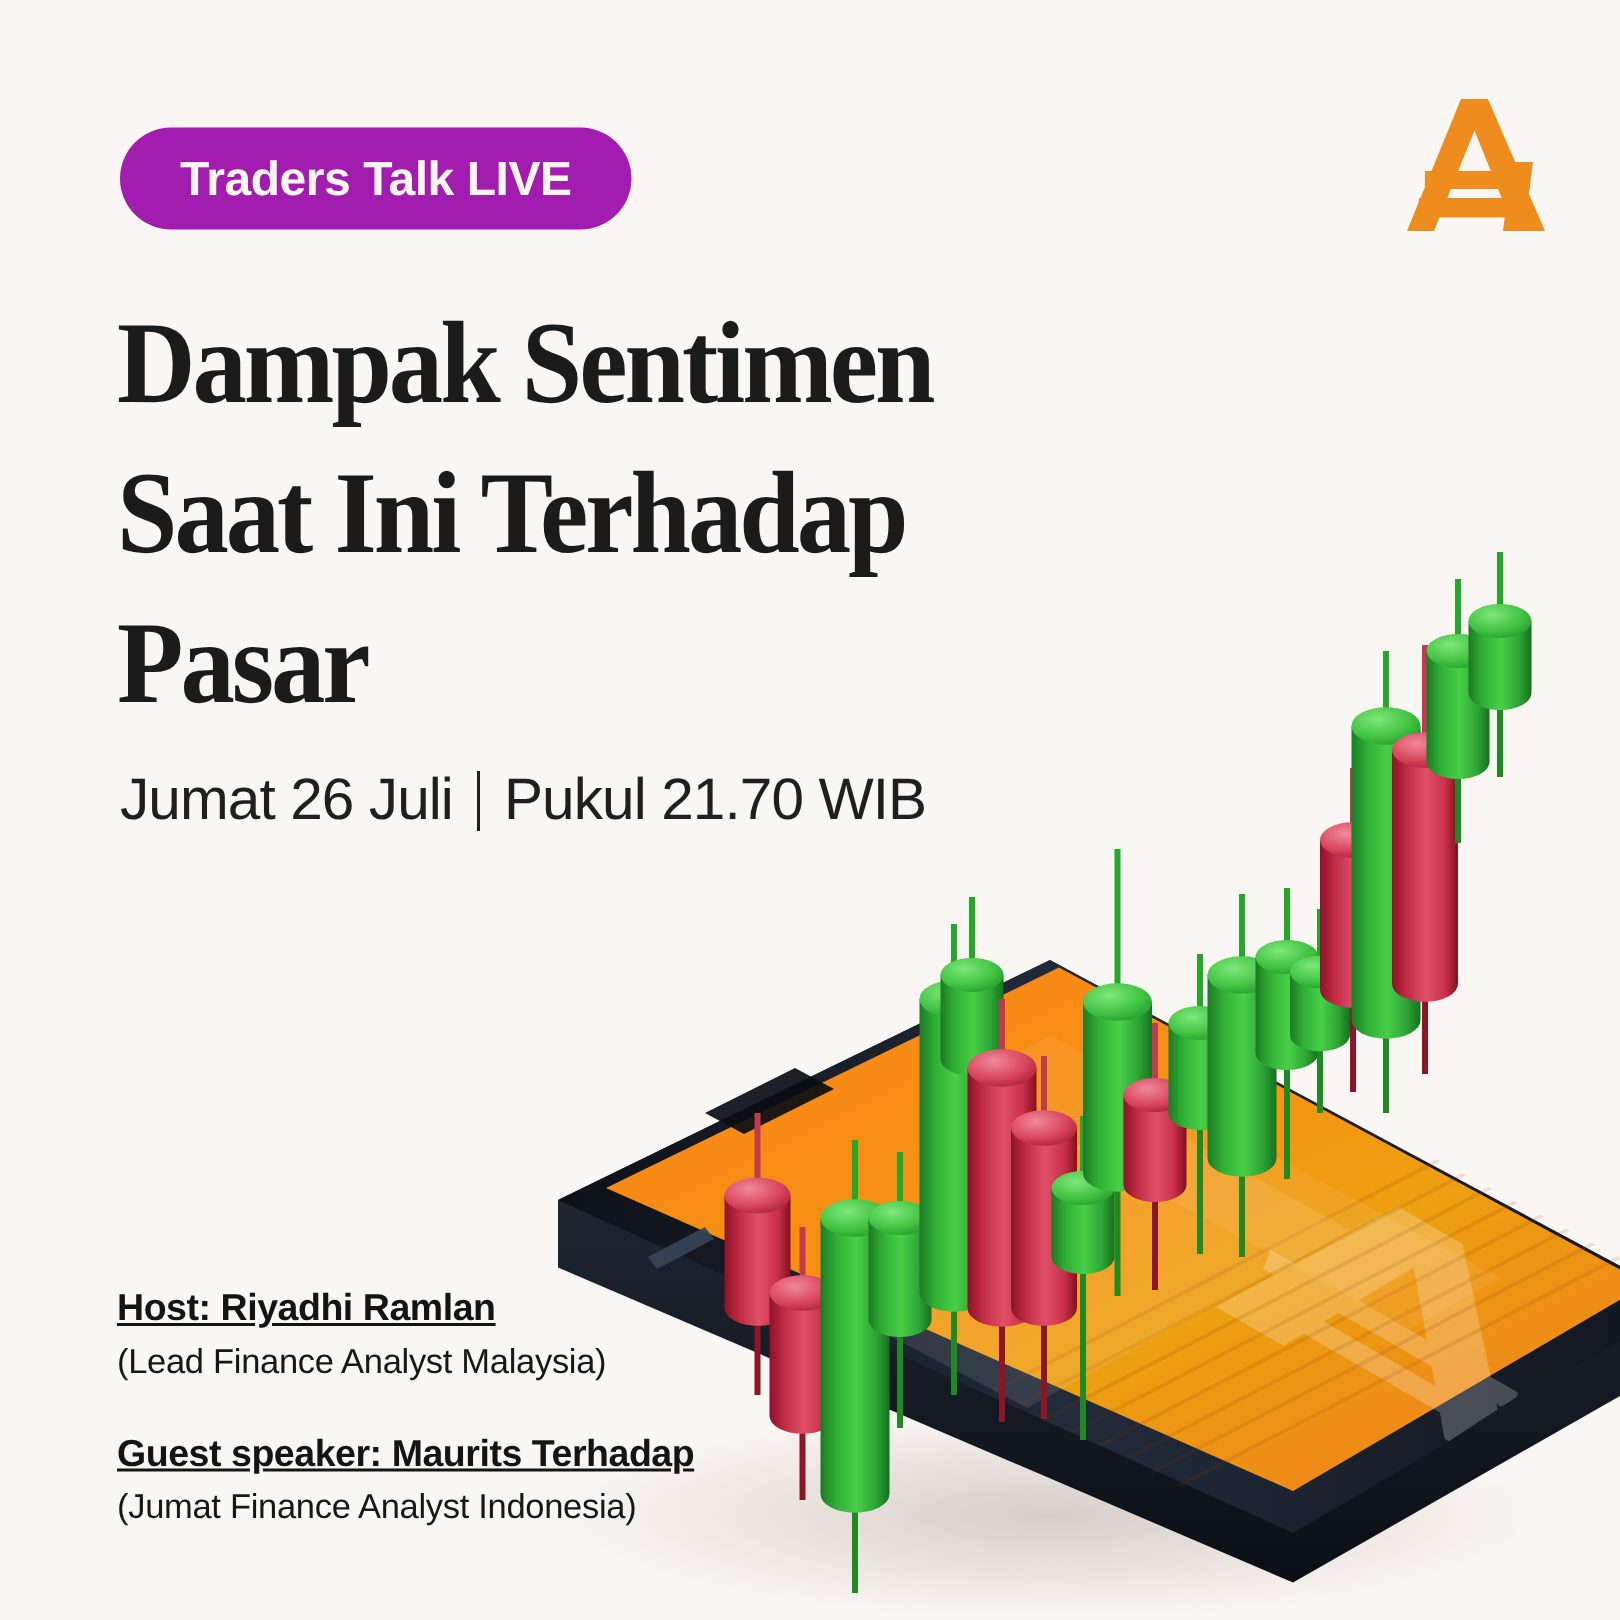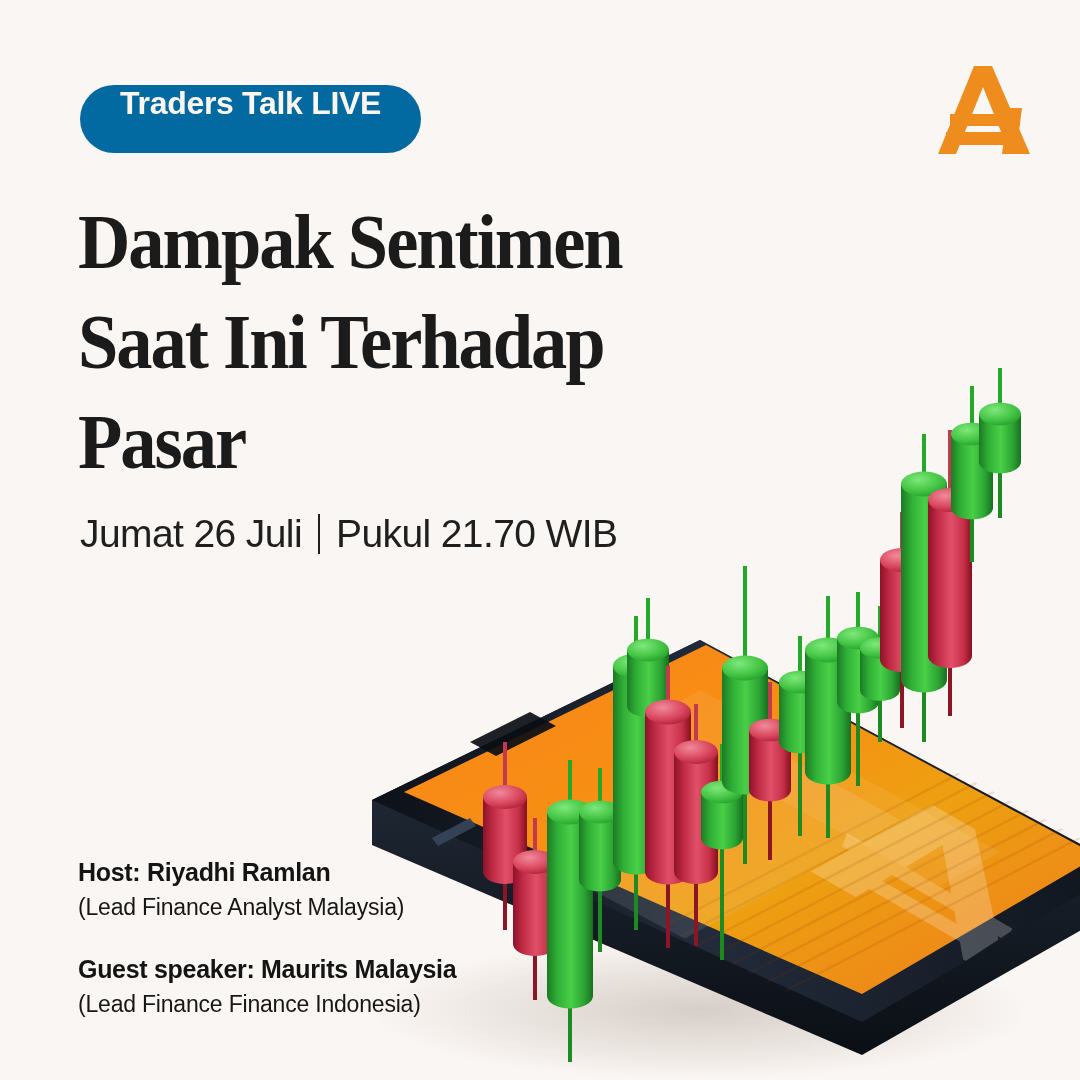--- a/index.html
+++ b/index.html
@@ -17,22 +17,22 @@
     background: #faf6f3;
     overflow: hidden;
   }
 
   
   #live-badge {
     position: absolute;
     left: 80px; top: 85px;
     height: 68px;
     padding: 0 40px;
-    display: flex; align-items: flex-start; justify-content: center;
-    background: #0369a1;
+    display: flex; align-items: center; justify-content: center;
+    background: #a21caf;
     border-radius: 40px;
     box-sizing: border-box;
   }
   #live-badge span {
     color: #fdf6ef;
     font-size: 32px;
     font-weight: bold;
     letter-spacing: -0.3px;
     white-space: nowrap;
   }
@@ -90,20 +90,21 @@
   #credits .grp { margin-bottom: 34px; }
   #credits .grp:last-child { margin-bottom: 0; }
   #credits .nm {
     display: block;
     color: #141414;
     font-size: 25px;
     font-weight: bold;
     letter-spacing: -0.3px;
     margin-bottom: 7px;
     white-space: nowrap;
+    text-decoration: underline;
   }
   #credits .rl {
     display: block;
     color: #171717;
     font-size: 23px;
     letter-spacing: -0.2px;
     white-space: nowrap;
   }
 
   
@@ -355,18 +356,18 @@
     <i class="sep"></i>
     <span>Pukul 21.70 WIB</span>
   </div>
 
   <div id="credits">
     <div class="grp">
       <span class="nm">Host: Riyadhi Ramlan</span>
       <span class="rl">(Lead Finance Analyst Malaysia)</span>
     </div>
     <div class="grp">
-      <span class="nm">Guest speaker: Maurits Malaysia</span>
-      <span class="rl">(Lead Finance Finance Indonesia)</span>
+      <span class="nm">Guest speaker: Maurits Terhadap</span>
+      <span class="rl">(Jumat Finance Analyst Indonesia)</span>
     </div>
   </div>
 
 </div>
 
 </body></html>

